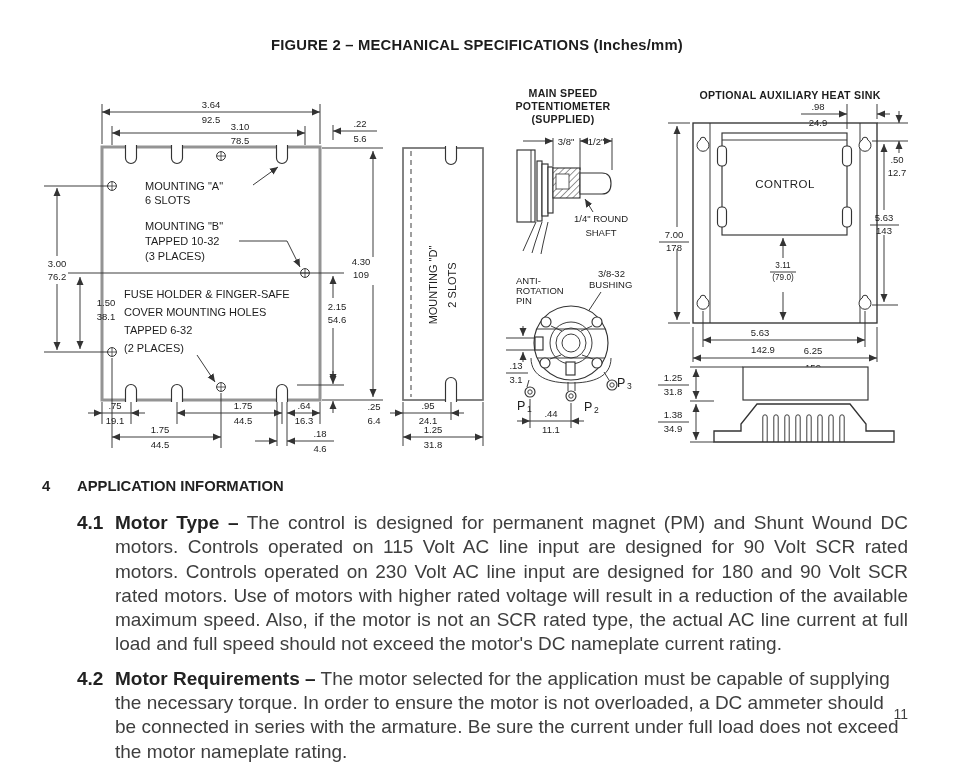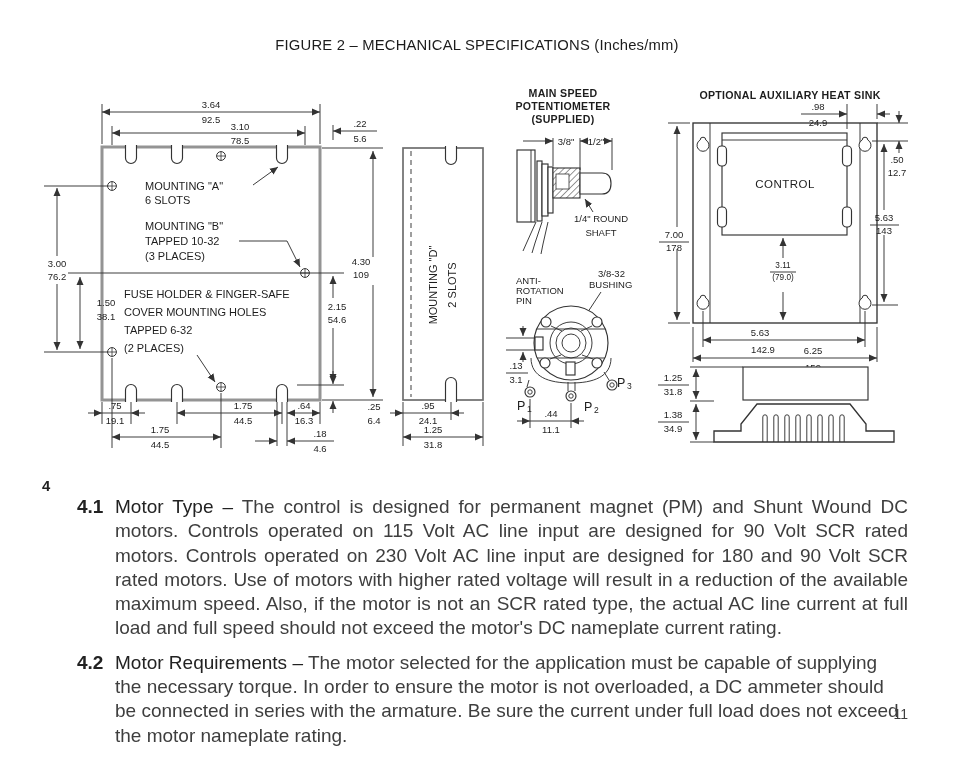--- a/index.html
+++ b/index.html
@@ -1,19 +1,19 @@
 <!DOCTYPE html>
 <html><head>
 <meta charset="utf-8">
 <style>
   html,body{margin:0;padding:0;background:#e8e8e8;}
   .page{position:relative;width:954px;height:781px;background:#ffffff;margin:0 auto;
         font-family:"Liberation Sans",sans-serif;overflow:hidden;}
   .fig-title{position:absolute;top:37px;left:0;width:100%;text-align:center;
-             font-size:14.8px;font-weight:normal;color:#1c1c1c;letter-spacing:.2px;}
+             font-size:14.8px;font-weight:bold;color:#1c1c1c;letter-spacing:.2px;}
   svg.fig{position:absolute;top:0;left:0;}
   svg text{fill:#1d1d1d;font-family:"Liberation Sans",sans-serif;}
   text.f{font-size:9.5px;}
   text.fs{font-size:8.2px;}
   text.lab{font-size:11px;}
   text.ttl{font-size:10.6px;font-weight:bold;letter-spacing:.3px;}
   text.ctl{font-size:11.5px;letter-spacing:.5px;}
   text.big{font-size:12.5px;}
   text.sub{font-size:8.5px;}
   .d{stroke:#333;stroke-width:.95;fill:none;}
@@ -21,21 +21,21 @@
   .d2w{stroke:#333;stroke-width:1.35;fill:#fff;}
   .plate{stroke:#949494;stroke-width:3;fill:#fff;}
   .dash{stroke-dasharray:5 4;}
   .content{position:absolute;left:42px;top:478px;width:866px;color:#3e3e3e;}
   .sec-head{position:relative;padding-left:35px;font-size:14.8px;font-weight:bold;
             color:#222;margin-bottom:17px;}
   .sec-num{position:absolute;left:0;top:0;}
   .para{position:relative;padding-left:73px;font-size:19px;line-height:24.3px;margin-bottom:10px;}
   .para.justify{text-align:justify;}
   .pnum{position:absolute;left:35px;font-weight:bold;color:#222;}
-  .plead{font-weight:normal;color:#222;}
+  .plead{font-weight:bold;color:#222;}
   .pageno{position:absolute;top:706px;right:46px;font-size:14px;color:#3e3e3e;text-align:right;}
 </style>
 </head>
 <body>
 
 <div class="page">
 
   <div class="fig-title">FIGURE 2 – MECHANICAL SPECIFICATIONS (Inches/mm)</div>
 
   <svg class="fig" width="954" height="466" viewBox="0 0 954 466">
@@ -406,20 +406,21 @@
         <text class="f" x="673" y="395">31.8</text>
         <text class="f" x="673" y="418">1.38</text>
         <text class="f" x="673" y="432">34.9</text>
       </g>
     </g>
   </svg>
 
   <div class="content">
     <div class="sec-head">
       <span class="sec-num">4</span>
+      <span>APPLICATION INFORMATION</span>
     </div>
     <div class="para justify">
       <span class="pnum">4.1</span>
       <span class="plead">Motor Type –</span>
       <span>The control is designed for permanent magnet (PM) and Shunt Wound DC motors. Controls operated on 115 Volt AC line input are designed for 90 Volt SCR rated motors. Controls operated on 230 Volt AC line input are designed for 180 and 90 Volt SCR rated motors. Use of motors with higher rated voltage will result in a reduction of the available maximum speed. Also, if the motor is not an SCR rated type, the actual AC line current at full load and full speed should not exceed the motor's DC nameplate current rating.</span>
     </div>
     <div class="para">
       <span class="pnum">4.2</span>
       <span class="plead">Motor Requirements –</span>
       <span>The motor selected for the application must be capable of supplying the necessary torque. In order to ensure the motor is not overloaded, a DC ammeter should be connected in series with the armature. Be sure the current under full load does not exceed the motor nameplate rating.</span>

